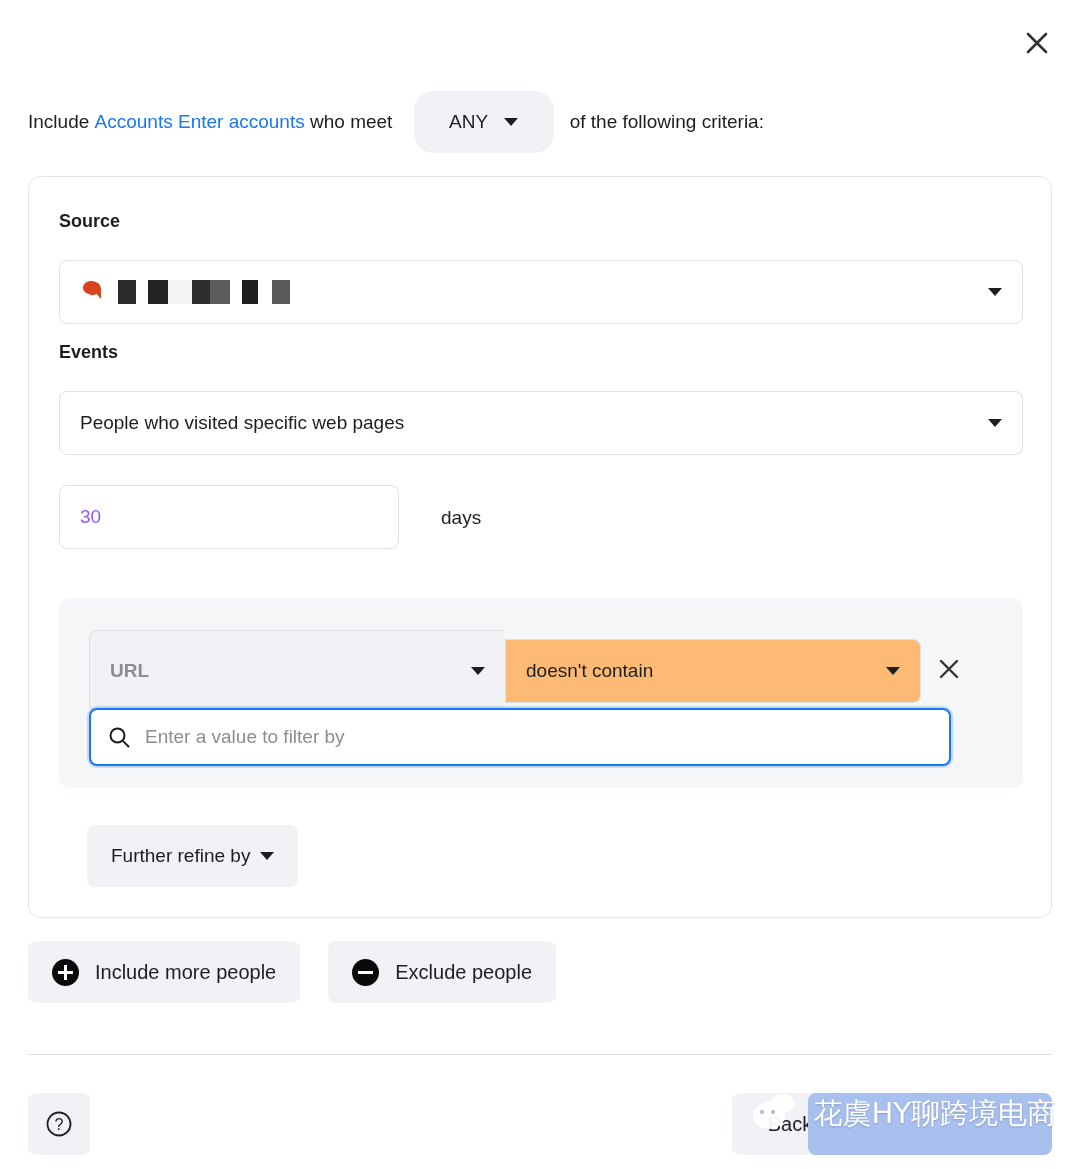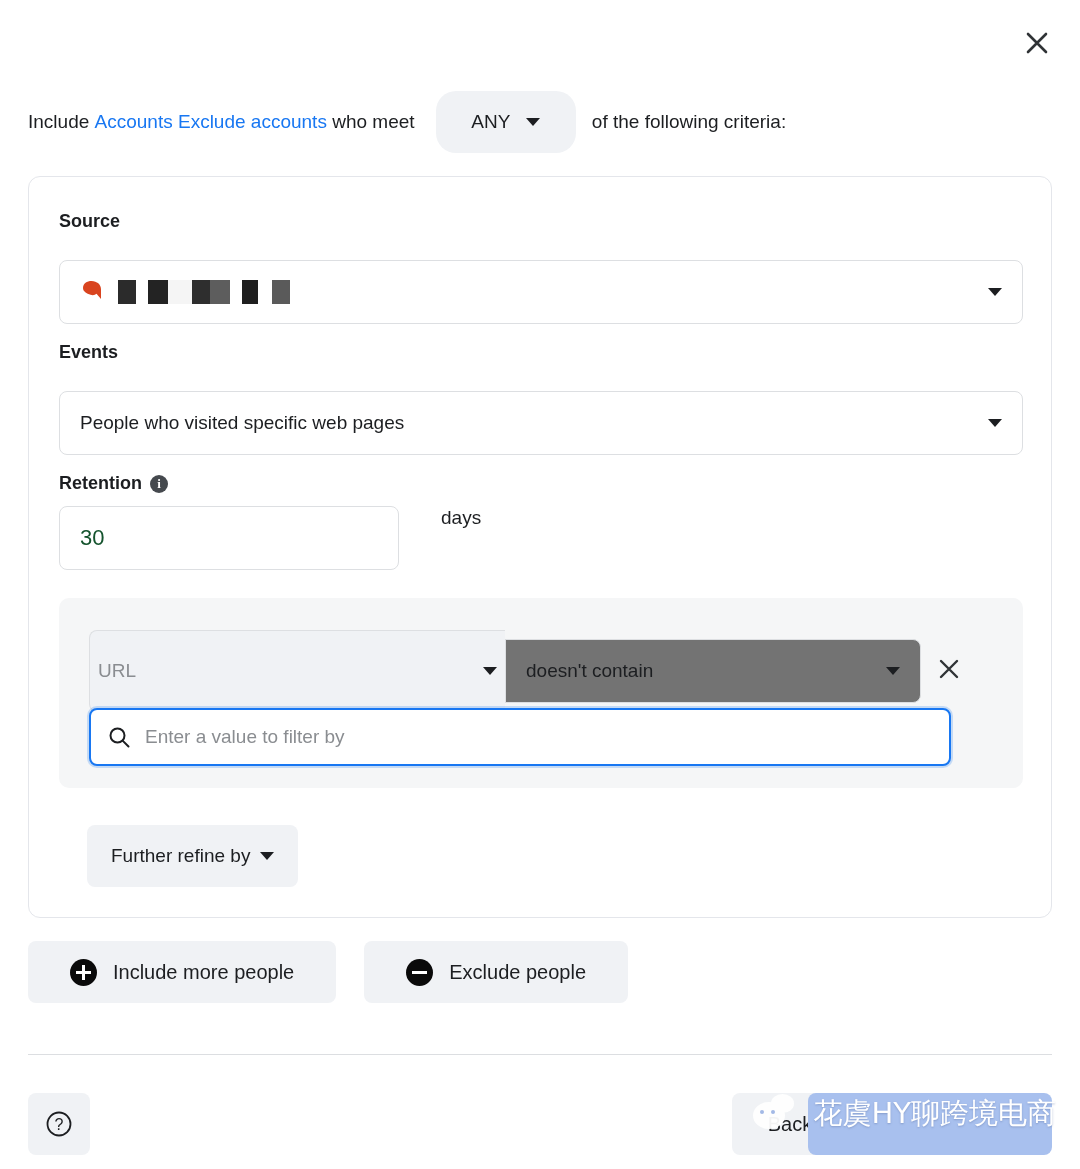--- a/index.html
+++ b/index.html
@@ -150,22 +150,22 @@
     margin-top: 12px;
     width: 340px;
     height: 64px;
     box-sizing: border-box;
     border: 1px solid #dddfe2;
     border-radius: 8px;
     background: #fff;
     display: flex;
     align-items: center;
     padding: 0 20px;
-    font-size: 22px;
-    color: #14532d;
+    font-size: 19px;
+    color: #8b5cf6;
   }
   .days-label {
     position: absolute;
     left: 412px;
     top: 330px;
     font-size: 19px;
     color: #1c1e21;
   }
   .info-icon {
     width: 18px; height: 18px;
@@ -202,29 +202,30 @@
   .fr-left {
     width: 416px;
     height: 82px;
     box-sizing: border-box;
     background: #f0f2f5;
     border: 1px solid #dddfe2;
     border-right: none;
     border-radius: 8px 0 0 8px;
     display: flex;
     align-items: center;
-    padding: 0 8px;
-    cursor: pointer;
+    padding: 0 20px;
+    cursor: pointer;
+    font-weight: bold;
   }
   .fr-left .value { flex: 1; font-size: 19px; color: #8a8d91; }
   .fr-right {
     width: 416px;
     height: 64px;
     box-sizing: border-box;
-    background: #737373;
+    background: #fdba74;
     border: 1px solid #dddfe2;
     border-radius: 0 8px 8px 0;
     display: flex;
     align-items: center;
     padding: 0 20px;
     cursor: pointer;
   }
   .fr-right .value { flex: 1; font-size: 19px; color: #1c1e21; }
   .fr-remove {
     width: 56px;
@@ -290,21 +291,21 @@
     display: flex;
     gap: 28px;
   }
   .pill {
     height: 62px;
     background: #f0f2f5;
     border-radius: 8px;
     display: flex;
     align-items: center;
     gap: 16px;
-    padding: 0 42px;
+    padding: 0 24px;
     cursor: pointer;
     font-size: 20px;
     color: #1c1e21;
   }
   .circ {
     width: 27px; height: 27px;
     border-radius: 50%;
     background: #0a0a0a;
     position: relative;
     flex: none;
@@ -422,21 +423,21 @@
     <span>
       <svg width="26" height="26" viewBox="0 0 26 26">
         <path d="M4 4 L22 22 M22 4 L4 22" stroke="#303336" stroke-width="2.6" stroke-linecap="round"></path>
       </svg>
     </span>
   </div>
 </div>
 
 <div class="include-row">
   <span class="txt">Include </span>
-  <span class="link-accounts">Accounts Exclude accounts</span>
+  <span class="link-accounts">Accounts Enter accounts</span>
   <span class="txt"> who meet </span>
   <div class="any-select">
     <span class="lbl">ANY</span>
     <span class="caret"></span>
   </div>
   <span class="txt">of the following criteria:</span>
 </div>
 
 <div class="card">
 
@@ -468,24 +469,20 @@
 
   <div class="sec-events">
     <div class="field-label">Events</div>
     <div class="select-box">
       <span class="value">People who visited specific web pages</span>
       <span class="caret"></span>
     </div>
   </div>
 
   <div class="sec-retention">
-    <div class="field-label">
-      <span>Retention</span>
-      <span class="info-icon">i</span>
-    </div>
     <div class="retention-input">
       <span>30</span>
     </div>
   </div>
   <div class="days-label">days</div>
 
   <div class="filter-group">
     <div class="filter-row">
       <div class="fr-left">
         <span class="value">URL</span>

